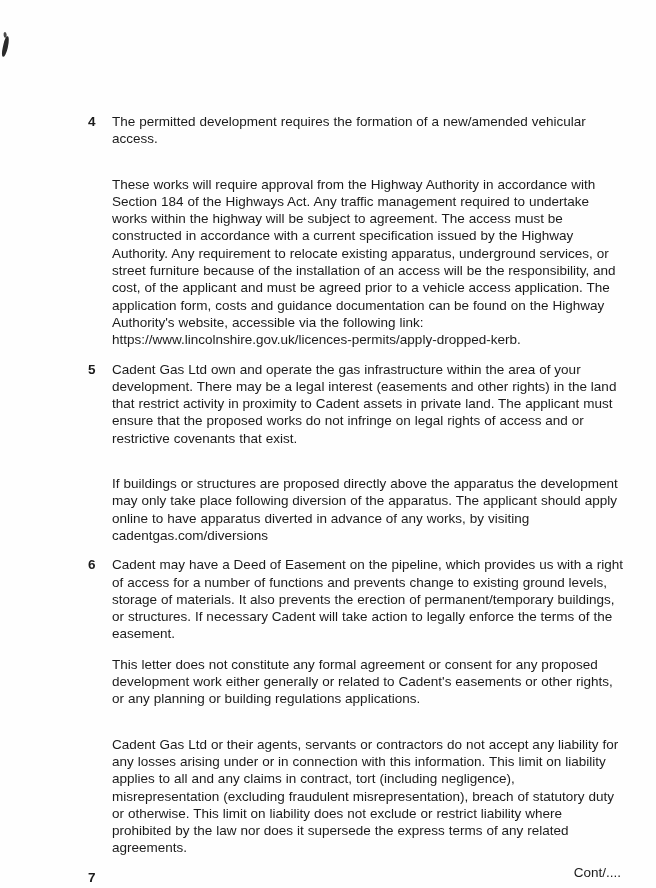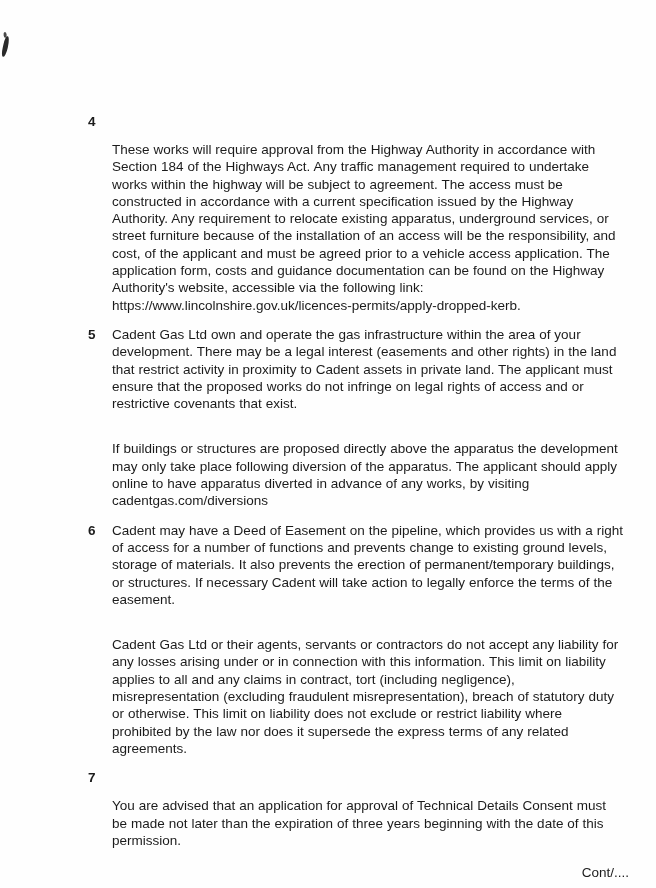--- a/index.html
+++ b/index.html
@@ -67,54 +67,56 @@
   .para.no-gap {
     margin-bottom: 8px;
   }
   .para:last-child {
     margin-bottom: 0;
     margin-top: 28px;
   }
   .footer {
     position: absolute;
     top: 864px;
-    right: 27px;
+    right: 35px;
     font-size: 13.5px;
     line-height: 17px;
     color: #1b1b1b;
   }
 </style>
 </head>
 <body>
 
 <div class="page">
 
   <div class="scan-artifact"></div>
 
   <div class="content">
 
     <div class="item">
       <div class="num">4</div>
       <div class="itext">
+        <p class="para">The permitted development requires the formation of a new/amended vehicular access.</p>
         <p class="para">These works will require approval from the Highway Authority in accordance with Section 184 of the Highways Act. Any traffic management required to undertake works within the highway will be subject to agreement. The access must be constructed in accordance with a current specification issued by the Highway Authority. Any requirement to relocate existing apparatus, underground services, or street furniture because of the installation of an access will be the responsibility, and cost, of the applicant and must be agreed prior to a vehicle access application. The application form, costs and guidance documentation can be found on the Highway Authority's website, accessible via the following link: https://www.lincolnshire.gov.uk/licences-permits/apply-dropped-kerb.</p>
       </div>
     </div>
 
     <div class="item">
       <div class="num">5</div>
       <div class="itext">
         <p class="para">Cadent Gas Ltd own and operate the gas infrastructure within the area of your development. There may be a legal interest (easements and other rights) in the land that restrict activity in proximity to Cadent assets in private land. The applicant must ensure that the proposed works do not infringe on legal rights of access and or restrictive covenants that exist.</p>
         <p class="para no-gap">If buildings or structures are proposed directly above the apparatus the development may only take place following diversion of the apparatus. The applicant should apply online to have apparatus diverted in advance of any works, by visiting cadentgas.com/diversions</p>
       </div>
     </div>
 
     <div class="item">
       <div class="num">6</div>
       <div class="itext">
         <p class="para">Cadent may have a Deed of Easement on the pipeline, which provides us with a right of access for a number of functions and prevents change to existing ground levels, storage of materials. It also prevents the erection of permanent/temporary buildings, or structures. If necessary Cadent will take action to legally enforce the terms of the easement.</p>
+        <p class="para">This letter does not constitute any formal agreement or consent for any proposed development work either generally or related to Cadent's easements or other rights, or any planning or building regulations applications.</p>
         <p class="para">Cadent Gas Ltd or their agents, servants or contractors do not accept any liability for any losses arising under or in connection with this information. This limit on liability applies to all and any claims in contract, tort (including negligence), misrepresentation (excluding fraudulent misrepresentation), breach of statutory duty or otherwise. This limit on liability does not exclude or restrict liability where prohibited by the law nor does it supersede the express terms of any related agreements.</p>
       </div>
     </div>
 
     <div class="item">
       <div class="num">7</div>
       <div class="itext">
         <p class="para">You are advised that an application for approval of Technical Details Consent must be made not later than the expiration of three years beginning with the date of this permission.</p>
       </div>
     </div>

